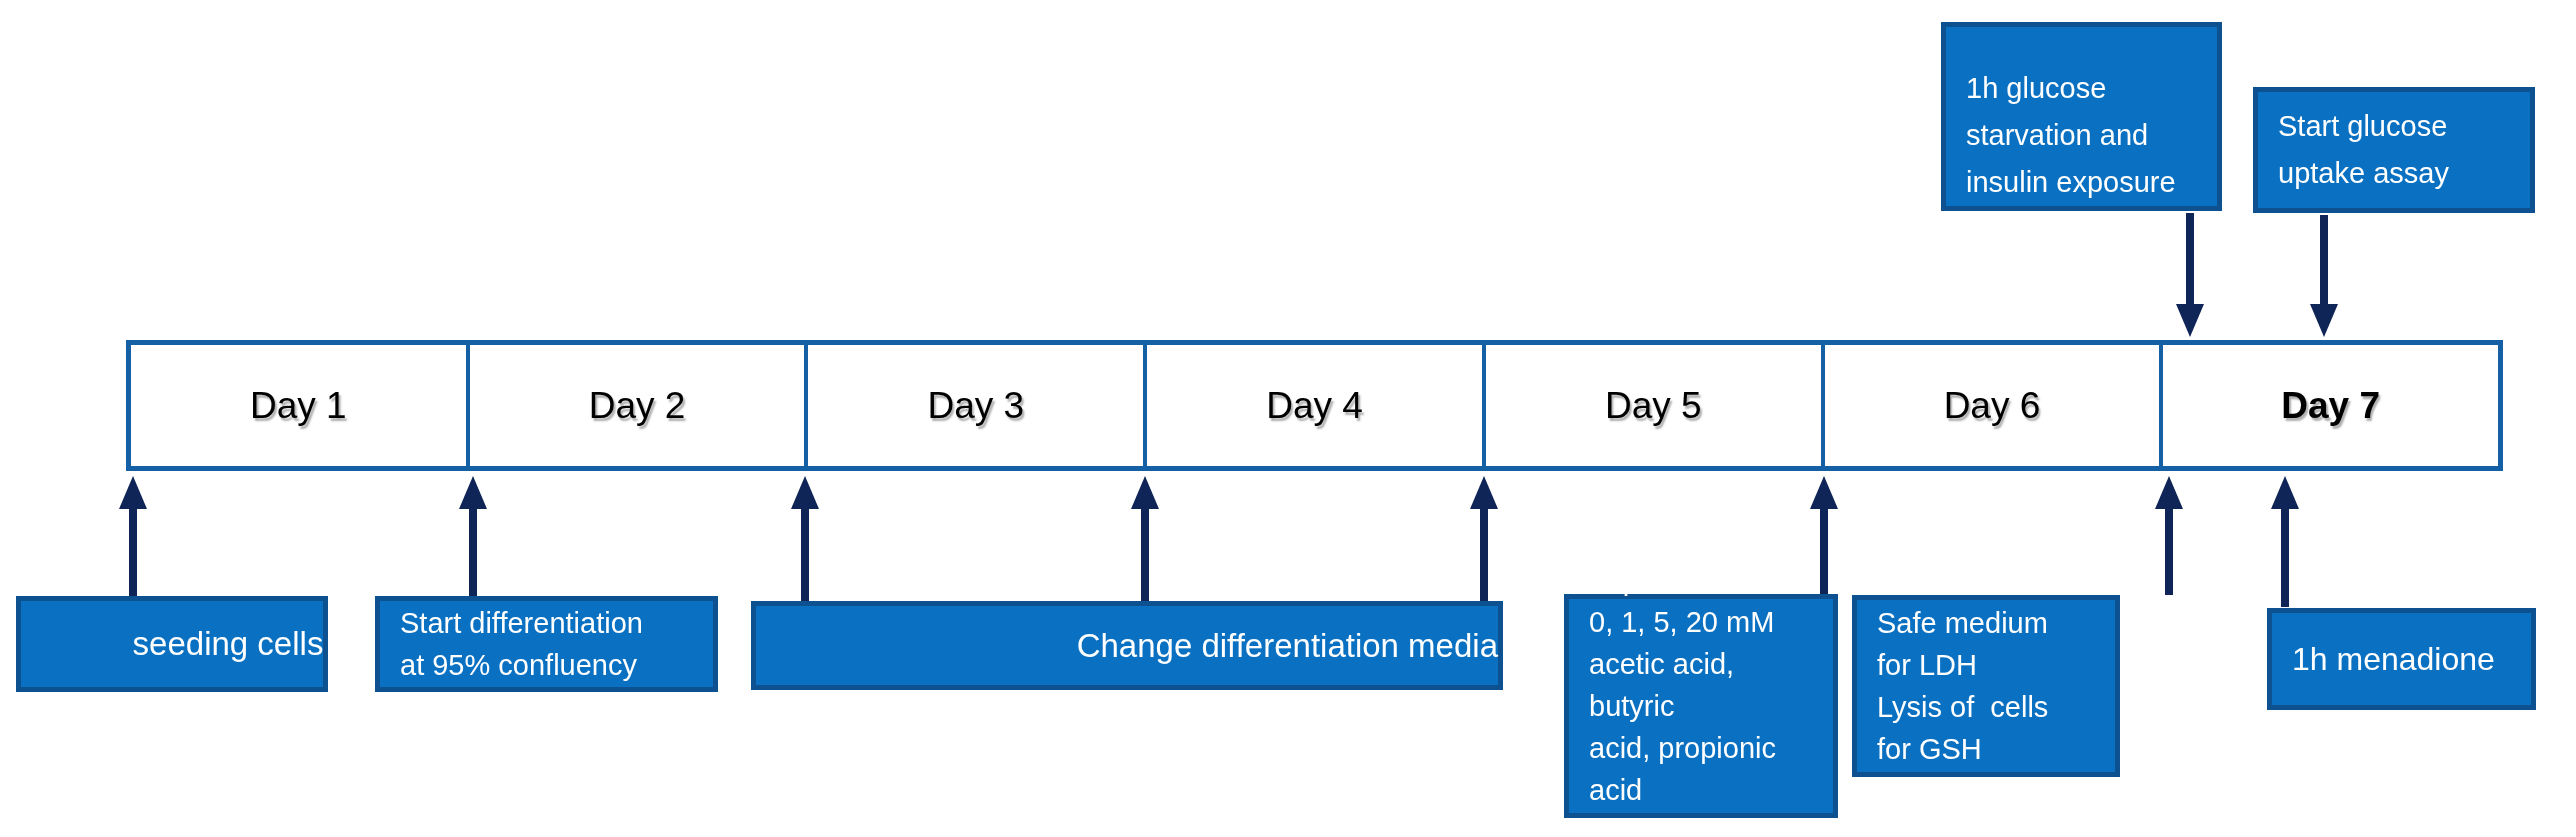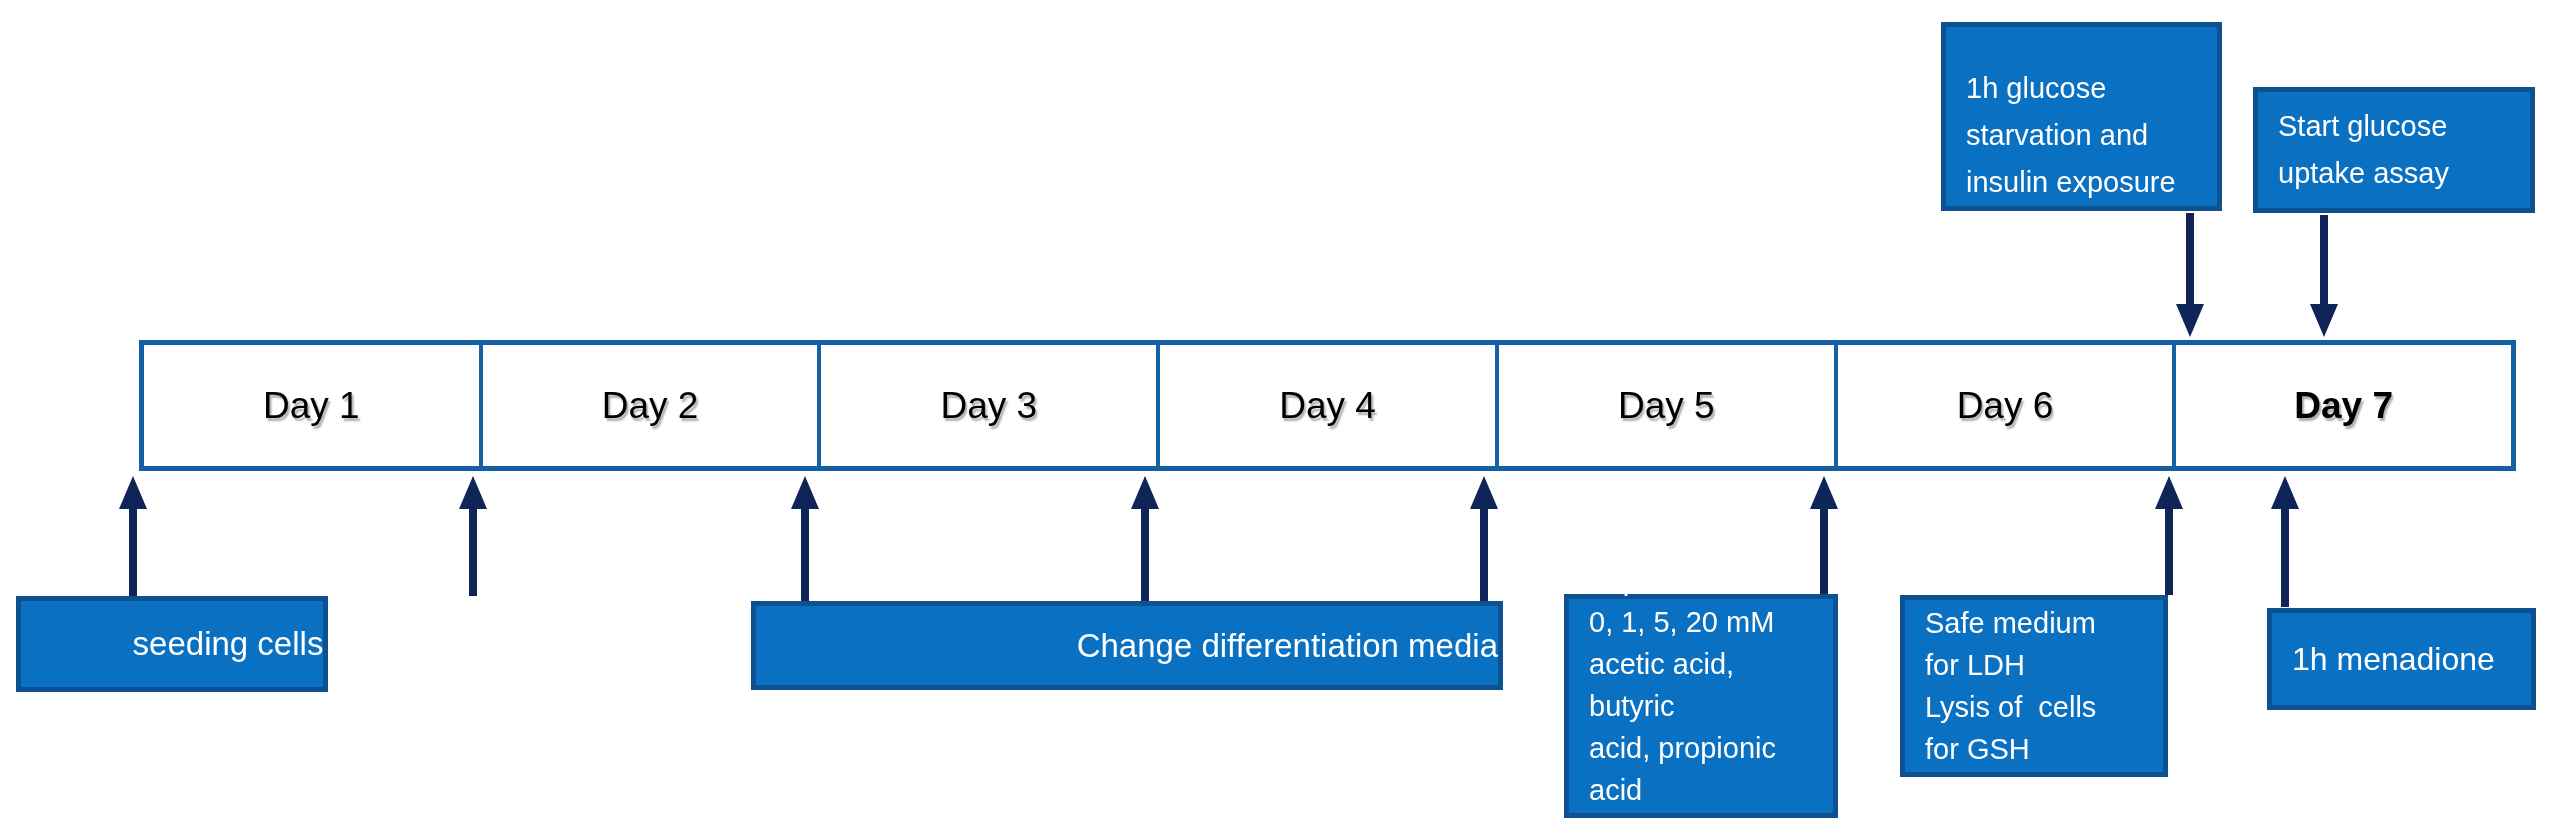--- a/index.html
+++ b/index.html
@@ -105,21 +105,21 @@
 
   <div class="arrow" style="left:2176px;top:213px;height:124px;">
     <div class="stem"></div>
       <div class="head-down"></div>
   </div>
   <div class="arrow" style="left:2310px;top:215px;height:122px;">
     <div class="stem"></div>
       <div class="head-down"></div>
   </div>
 
-  <div class="timeline" style="left:126px;top:340px;width:2377px;height:131px;margin-left:13px;">
+  <div class="timeline" style="left:126px;top:340px;width:2377px;height:131px;">
     <div class="day-cell">
       <span class="day-label">Day 1</span>
     </div>
     <div class="day-cell">
       <span class="day-label">Day 2</span>
     </div>
     <div class="day-cell">
       <span class="day-label">Day 3</span>
     </div>
     <div class="day-cell">
@@ -164,32 +164,36 @@
     <div class="head-up"></div>
       <div class="stem"></div>
   </div>
   <div class="arrow" style="left:2271px;top:476px;height:131px;">
     <div class="head-up"></div>
       <div class="stem"></div>
   </div>
 
   <div class="box align-center" style="left:16.4px;top:596px;width:312px;height:96px;font-size:33px;">
     <span class="box-label">seeding cells</span>
+  </div>
+  <div class="box align-left" style="left:375px;top:596px;width:343px;height:96px;line-height:42px;">
+    <span class="box-label">Start differentiation
+at 95% confluency</span>
   </div>
   <div class="box align-center" style="left:751px;top:601px;width:752px;height:89px;font-size:33px;">
     <span class="box-label">Change differentiation media</span>
   </div>
   <div class="box align-left" style="left:1564px;top:594px;width:274px;height:224px;line-height:42px;">
     <span class="box-label">Exposure
 0, 1, 5, 20 mM
 acetic acid, butyric
 acid, propionic acid
 and mixtures</span>
   </div>
-  <div class="box align-left" style="left:1900px;top:595px;width:268px;height:182px;line-height:42px;">
+  <div class="box align-left" style="left:1852px;top:595px;width:268px;height:182px;line-height:42px;">
     <span class="box-label">Safe medium
 for LDH
 Lysis of  cells
 for GSH</span>
   </div>
   <div class="box align-left" style="left:2267px;top:608px;width:269px;height:102px;font-size:32px;">
     <span class="box-label">1h menadione</span>
   </div>
 
 </div>

